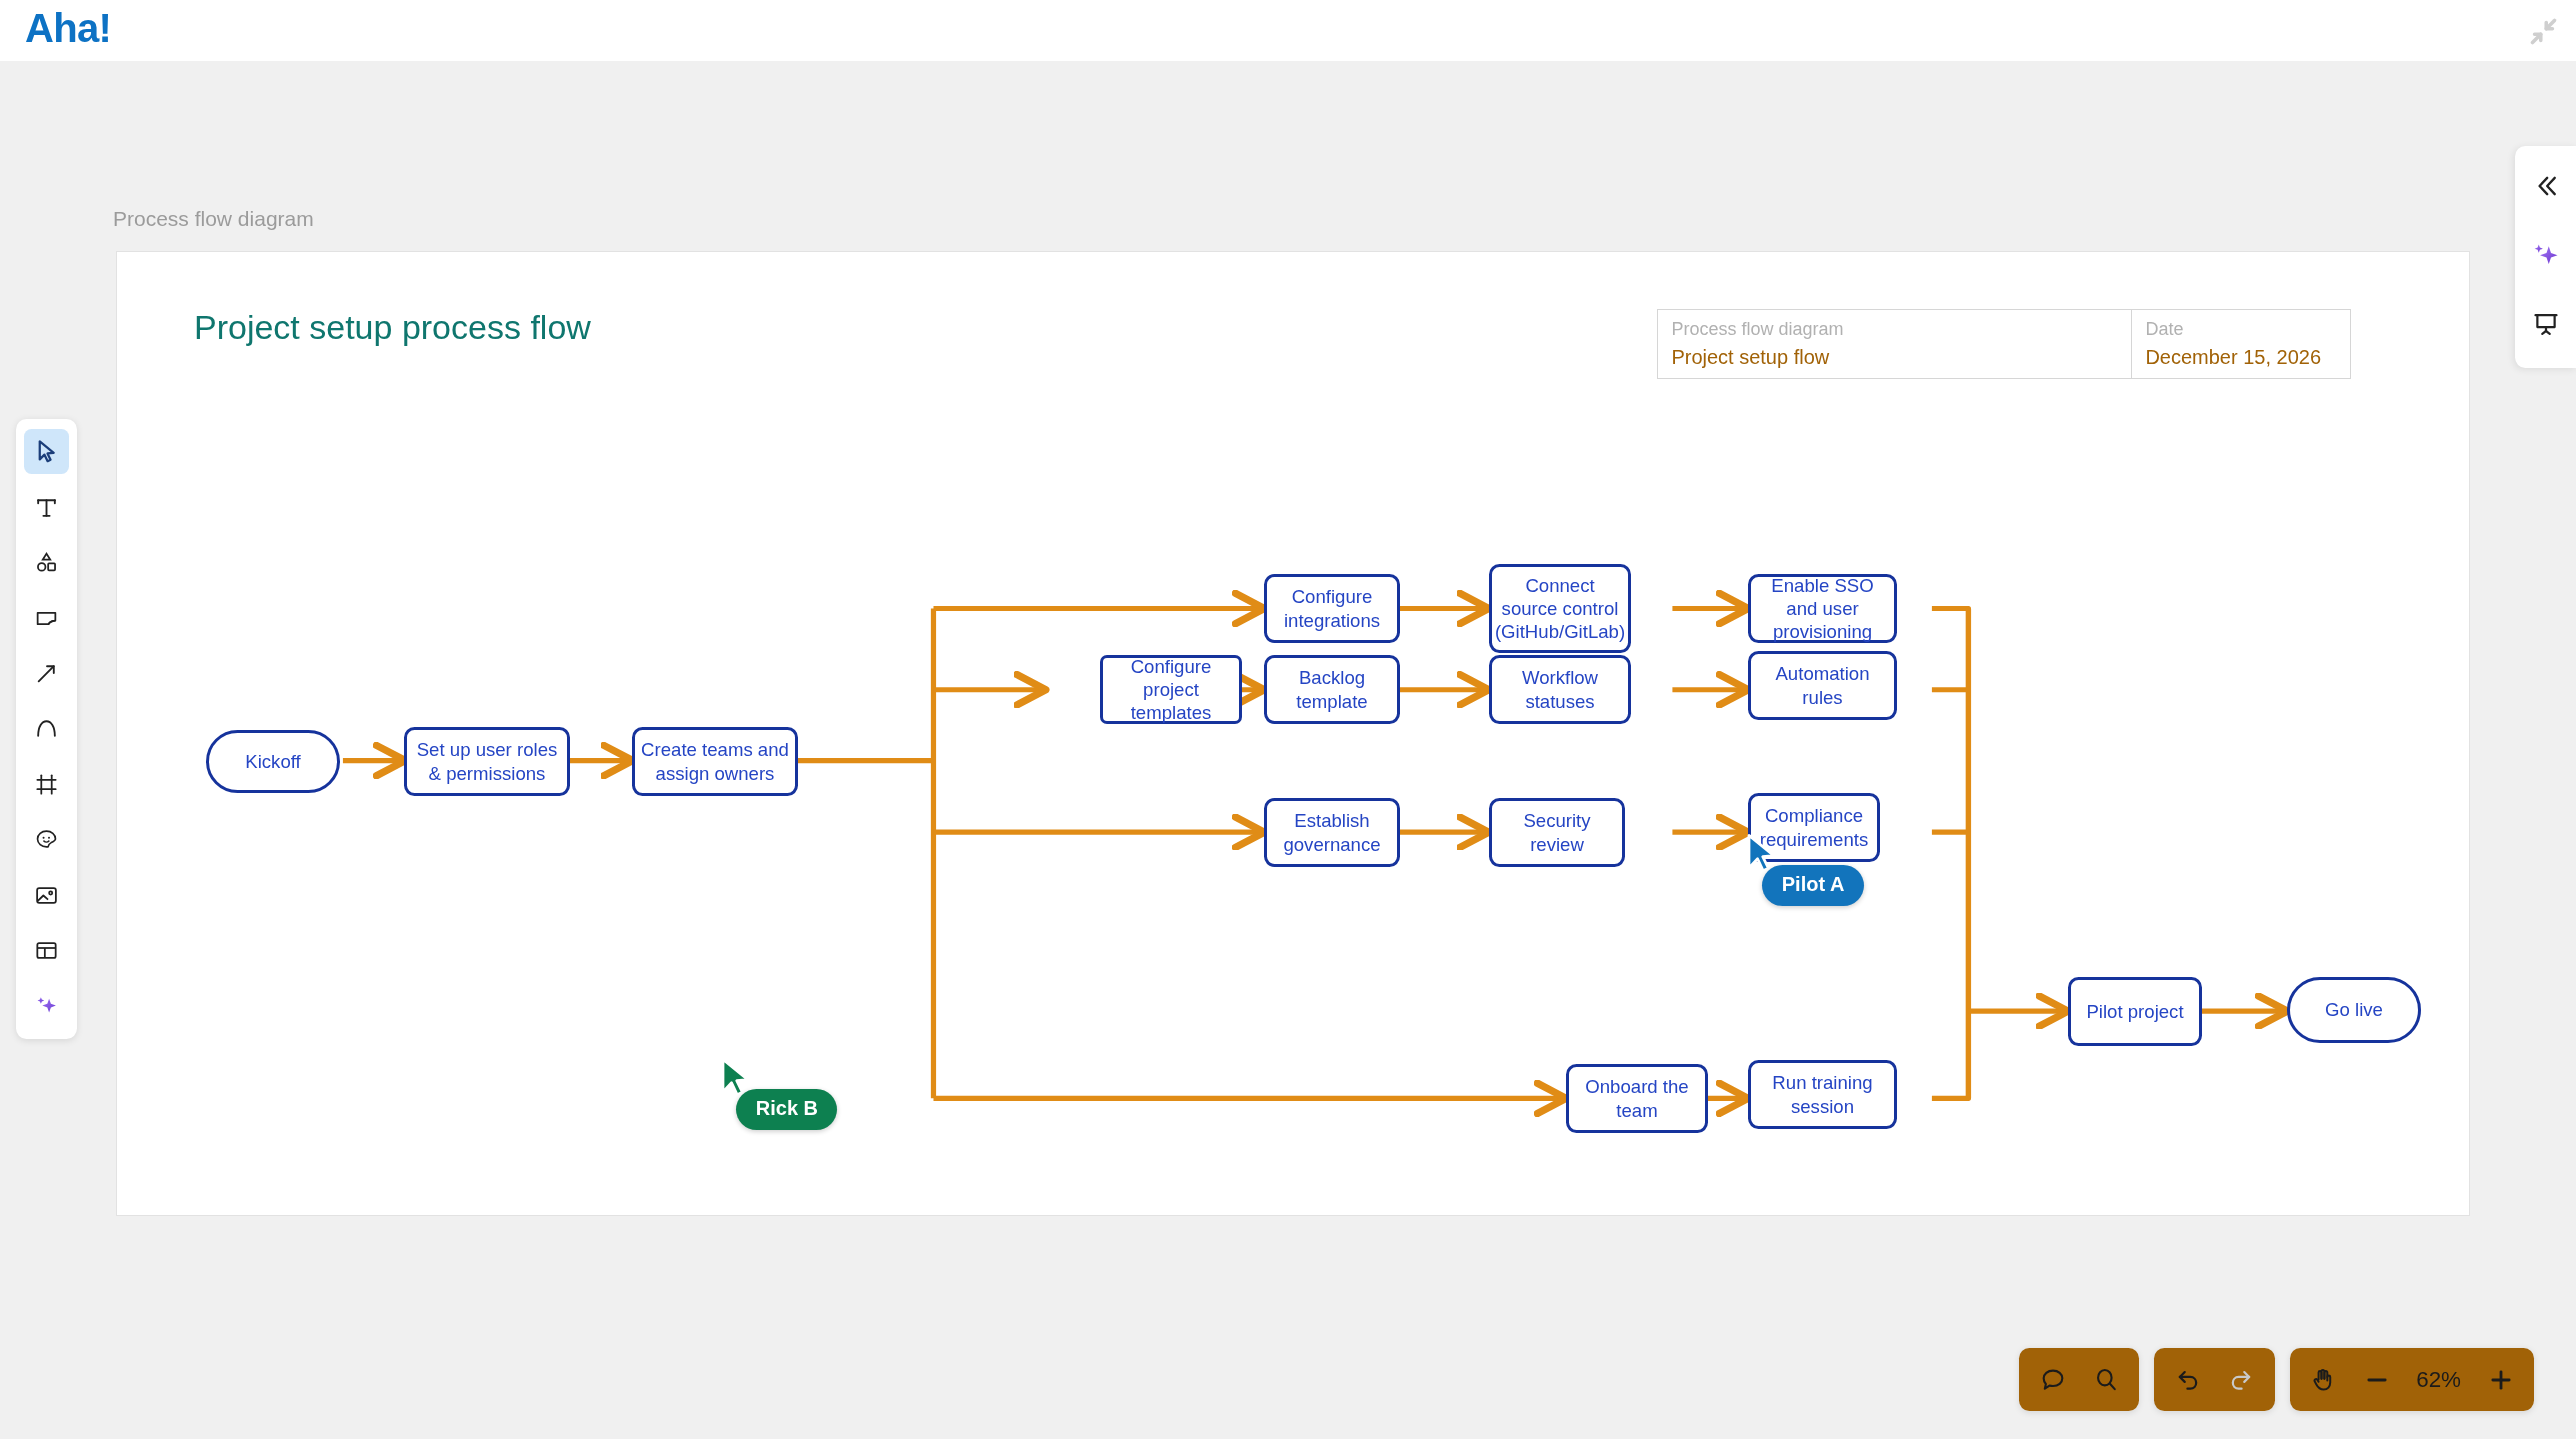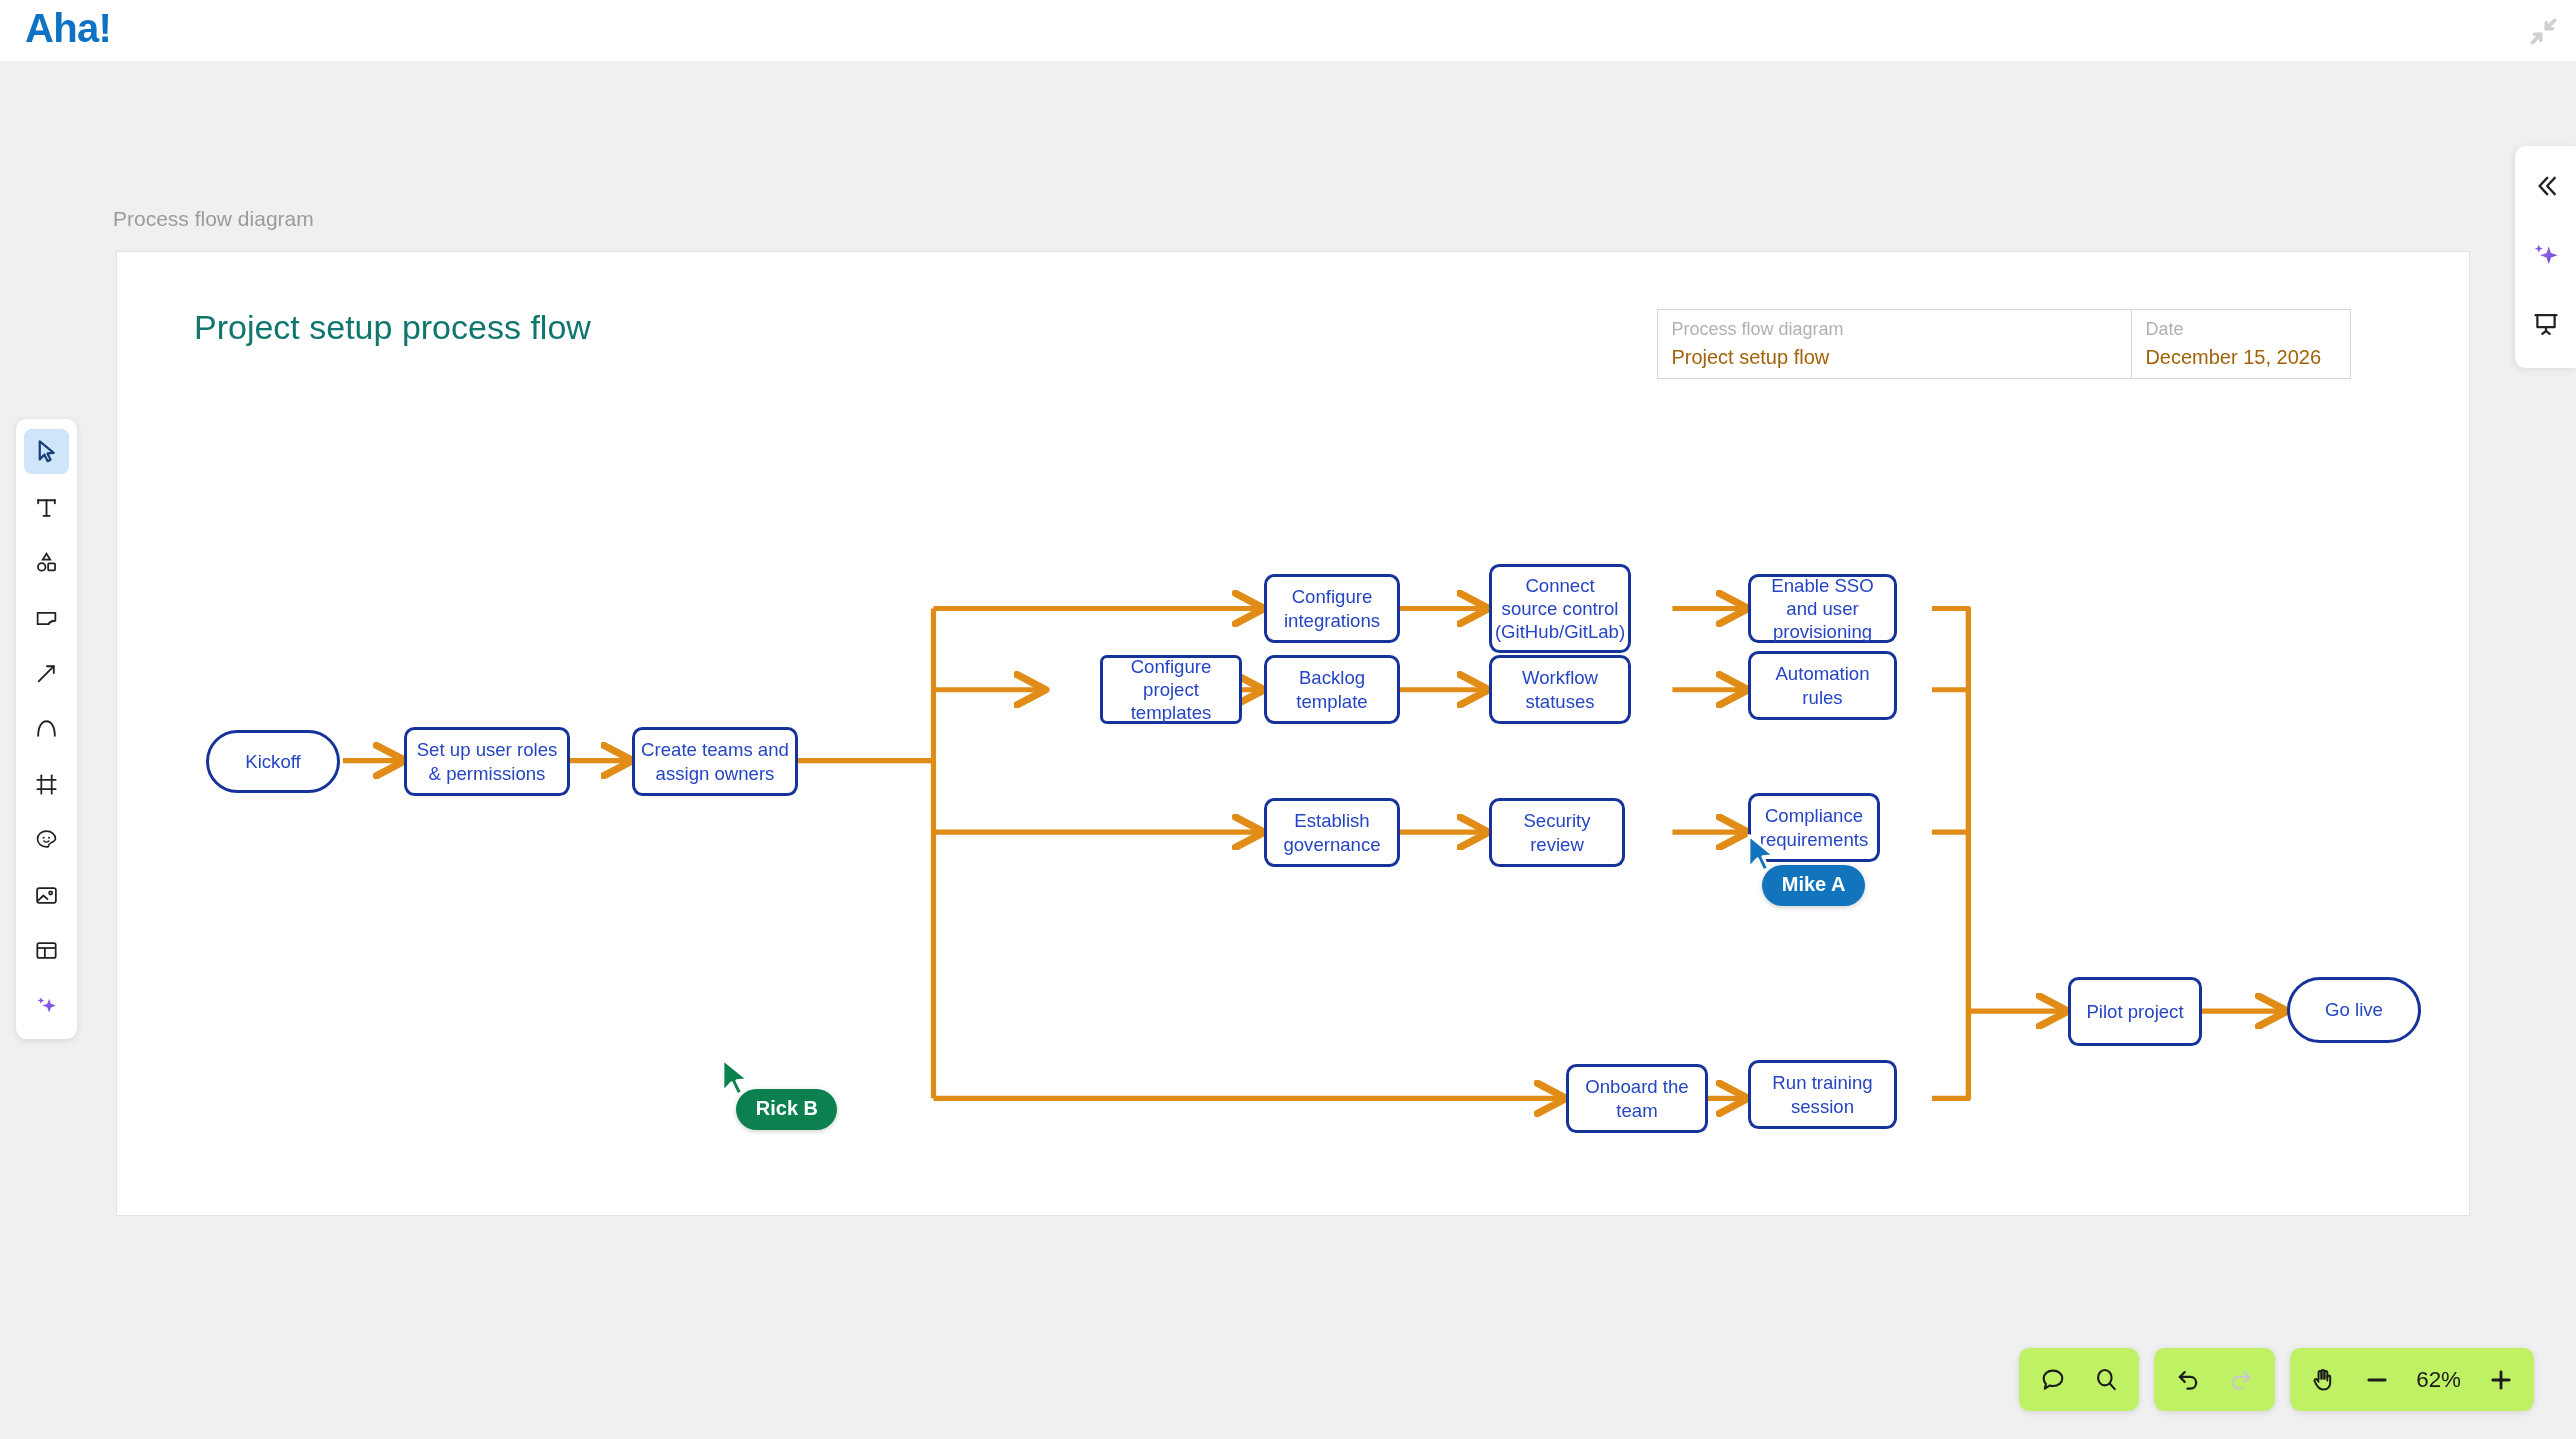--- a/index.html
+++ b/index.html
@@ -107,21 +107,21 @@
     padding: 8.2px 19.4px 9.7px 19.4px; white-space: nowrap;
     box-shadow: 0 1.5px 5.2px rgba(0,0,0,0.20);
   }
 
   
   .bottombar {
     position: absolute; right: 42px; bottom: 28px;
     display: flex; align-items: center; gap: 15px; z-index: 35;
   }
   .bgroup {
-    background: #bef264; border-radius: 10.4px;
+    background: #a16207; border-radius: 10.4px;
     box-shadow: 0 1.5px 6px rgba(0,0,0,0.10);
     height: 63px; display: flex; align-items: center; padding: 0 10.4px; gap: 7.5px;
   }
   .bbtn {
     width: 46px; height: 46px; border-radius: 7.5px;
     display: flex; align-items: center; justify-content: center; cursor: pointer;
     background: transparent; border: none;
   }
   .zoom-val { font-size: 22.4px; color: #1b1b1b; min-width: 63px; text-align: center; cursor: pointer; }
 </style>
@@ -388,21 +388,21 @@
         <svg class="ptr" width="42" height="48" viewBox="0 0 24 28">
           <path d="M5 2 L5 21 L10 15.6 L13.3 22.6 L16.3 21.1 L13 14.4 L19.5 13.8 Z" fill="#0d8050" stroke="#ffffff" stroke-width="1.6" stroke-linejoin="round"></path>
         </svg>
         <div class="tag" style="left:22.4px; top:33px; background:#0d8050;">Rick B</div>
       </div>
 
       <div class="cursor" style="left:1623px; top:580px;">
         <svg class="ptr" width="42" height="48" viewBox="0 0 24 28">
           <path d="M5 2 L5 21 L10 15.6 L13.3 22.6 L16.3 21.1 L13 14.4 L19.5 13.8 Z" fill="#1274bc" stroke="#ffffff" stroke-width="1.6" stroke-linejoin="round"></path>
         </svg>
-        <div class="tag" style="left:22.4px; top:33px; background:#1274bc;">Mike A</div>
+        <div class="tag" style="left:22.4px; top:33px; background:#1274bc;">Pilot A</div>
       </div>
 
       <div class="cursor" style="left:1887px; top:1003px;">
         
         
       </div>
 
     </div>
   </div>
 

